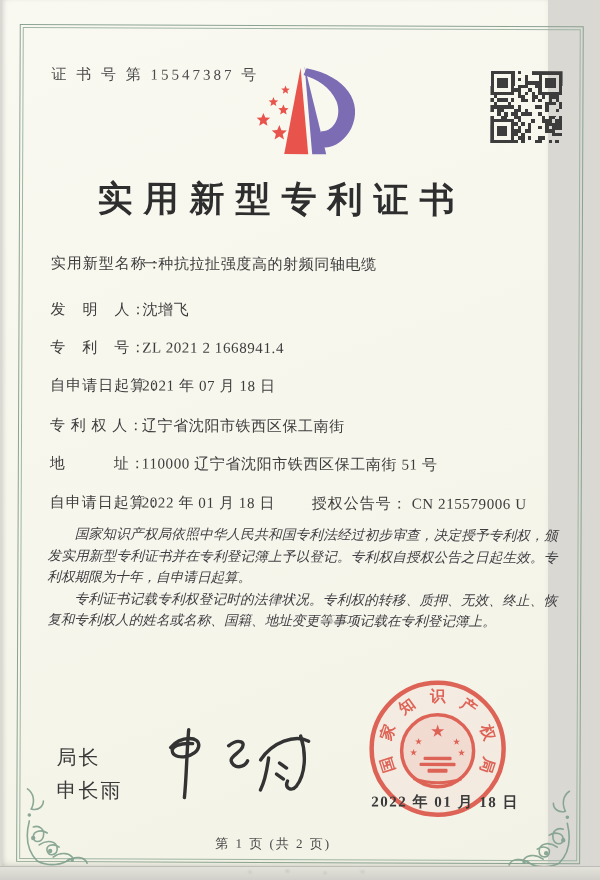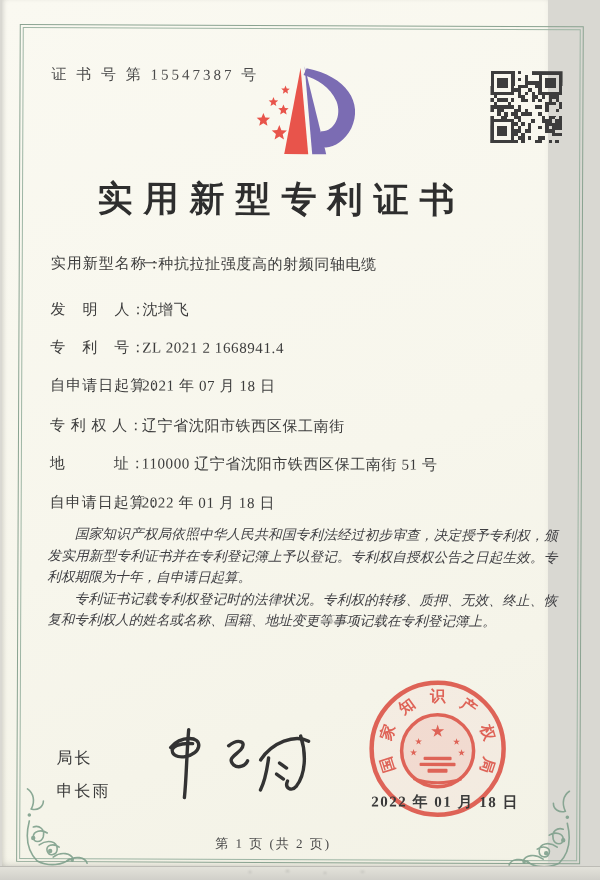--- a/index.html
+++ b/index.html
@@ -56,21 +56,21 @@
   .field .val{letter-spacing:.6px;}
   .grant-no{position:absolute;left:262px;top:0;}
   .paras{
     position:absolute;left:46px;top:524px;width:510px;
     font-size:13.6px;line-height:21.6px;color:#3e3e42;
     font-style:italic;text-align:justify;
   }
   .paras p{margin:0;text-indent:2em;}
   .signer{
     position:absolute;left:56px;top:742px;font-family:"Liberation Sans",sans-serif;
-    font-size:16px;color:#3a3a3a;line-height:33px;letter-spacing:2px;
+    font-size:20px;color:#3a3a3a;line-height:33px;letter-spacing:2px;
   }
   .signature{position:absolute;left:148px;top:716px;width:190px;height:100px;}
   .seal{position:absolute;left:361px;top:672px;width:152px;height:152px;
     opacity:.9;mix-blend-mode:multiply;}
   .seal-date{
     position:absolute;left:371px;top:792px;font-size:15px;color:#3a3a3a;
     letter-spacing:1.5px;z-index:5;font-weight:600;
   }
   .footer{
     position:absolute;left:0;right:0;top:835px;text-align:center;
@@ -382,20 +382,21 @@
       <span class="lab">自申请日起算：</span><span class="val">2021 年 07 月 18 日</span>
     </div>
     <div class="field" style="top:417px">
       <span class="lab">专 利 权 人：</span><span class="val">辽宁省沈阳市铁西区保工南街</span>
     </div>
     <div class="field" style="top:455px">
       <span class="lab">地　　　址：</span><span class="val">110000 辽宁省沈阳市铁西区保工南街 51 号</span>
     </div>
     <div class="field" style="top:494px">
       <span class="lab">自申请日起算：</span><span class="val">2022 年 01 月 18 日</span>
+      <span class="grant-no"><span class="lab" style="width:auto;margin-right:4px">授权公告号：</span><span class="val">CN 215579006 U</span></span>
     </div>
 
     <div class="paras">
       <p>国家知识产权局依照中华人民共和国专利法经过初步审查，决定授予专利权，颁发实用新型专利证书并在专利登记簿上予以登记。专利权自授权公告之日起生效。专利权期限为十年，自申请日起算。</p>
       <p>专利证书记载专利权登记时的法律状况。专利权的转移、质押、无效、终止、恢复和专利权人的姓名或名称、国籍、地址变更等事项记载在专利登记簿上。</p>
     </div>
 
     <div class="signer">
       <div>局长</div>
       <div>申长雨</div>

